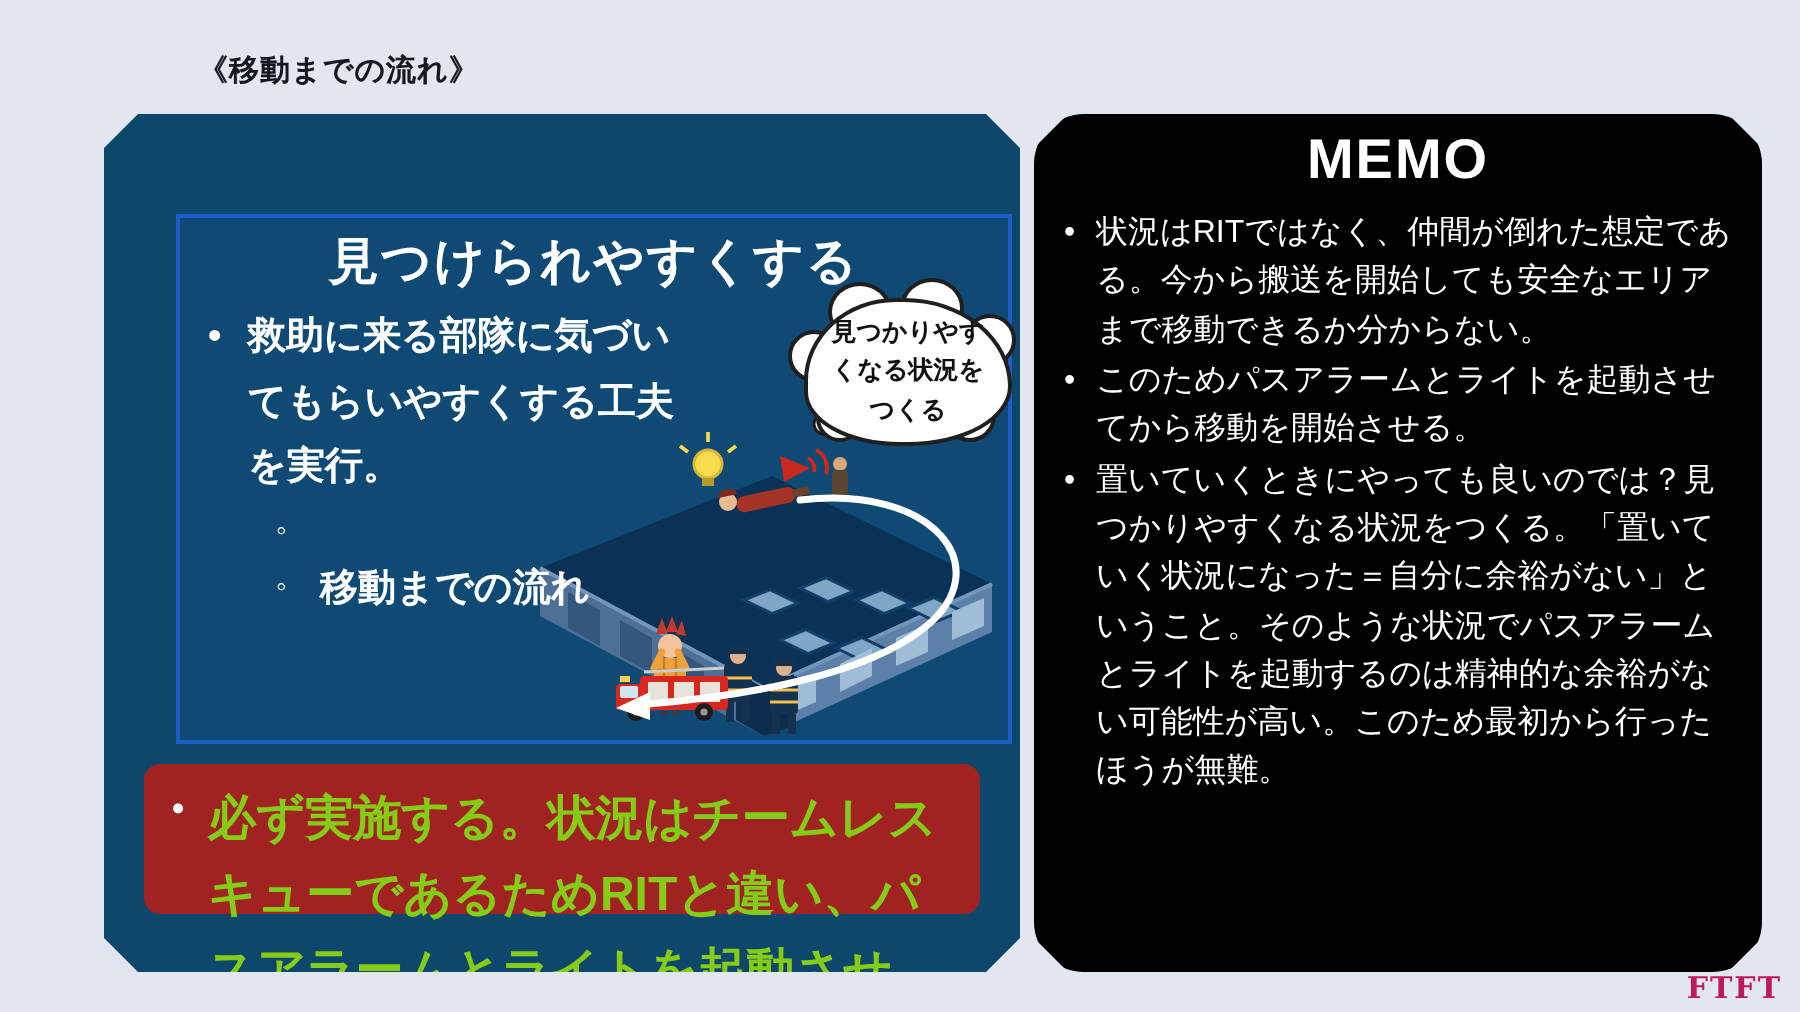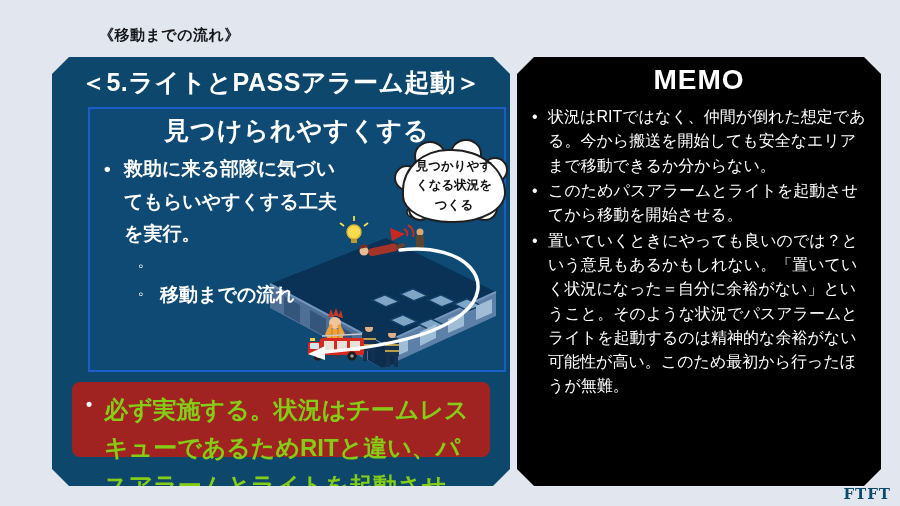--- a/index.html
+++ b/index.html
@@ -37,38 +37,37 @@
   .cloud .cloud-text{position:absolute;inset:0;display:flex;align-items:center;justify-content:center;text-align:center;
     color:#111;font-size:12.5px;font-weight:700;line-height:1.55;padding:4px 8px;z-index:2;}
 
   .alert-box{position:absolute;left:20px;top:325px;width:418px;height:75px;background:var(--alert-red);border-radius:8px;
     padding:9px 14px;display:flex;}
   .alert-box .mk{color:#fff;font-size:17.5px;font-weight:700;width:18px;flex:0 0 18px;line-height:1.58;}
   .alert-box .alert-text{color:#84cc16;font-size:24px;font-weight:600;line-height:1.58;}
 
   
   .memo-panel{position:absolute;left:517px;top:57px;width:364px;height:429px;background:var(--memo-black);
-    clip-path:polygon(17px 0,calc(100% - 17px) 0,100% 17px,100% calc(100% - 17px),calc(100% - 17px) 100%,17px 100%,0 calc(100% - 17px),0 17px);}
+    clip-path:polygon(17px 0,calc(100% - 17px) 0,100% 17px,100% calc(100% - 17px),calc(100% - 17px) 100%,17px 100%,0 calc(100% - 17px),0 17px);border-radius:25px;}
   .memo-title{margin-top:7px;text-align:center;color:#fff;font-size:28px;font-weight:700;letter-spacing:1px;}
   .memo-list{list-style:none;margin-top:9px;padding:0 13px 0 15px;}
   .memo-list li{display:flex;color:#fff;font-size:16px;font-weight:500;line-height:1.52;margin-bottom:1px;}
   .memo-list .mk{width:16px;flex:0 0 16px;}
 
   .watermark{position:absolute;right:9px;bottom:3px;font-family:"DejaVu Serif",serif;font-size:15px;font-weight:700;
-    color:#0c4a6e;letter-spacing:1px;}
+    color:#be185d;letter-spacing:1px;}
 </style>
 </head>
 <body>
 
 <div class="canvas">
 
   <div class="page-header">《移動までの流れ》</div>
 
   <div class="left-panel">
-    <div class="left-title">＜5.ライトとPASSアラーム起動＞</div>
 
     <div class="inner-box">
       <div class="inner-heading">見つけられやすくする</div>
 
       <ul class="main-bullets">
         <li>
           <span class="mk">•</span>
           <span>救助に来る部隊に気づいてもらいやすくする工夫を実行。</span>
         </li>
       </ul>
@@ -220,19 +219,19 @@
       <li>
         <span class="mk">•</span>
         <span>状況はRITではなく、仲間が倒れた想定である。今から搬送を開始しても安全なエリアまで移動できるか分からない。</span>
       </li>
       <li>
         <span class="mk">•</span>
         <span>このためパスアラームとライトを起動させてから移動を開始させる。</span>
       </li>
       <li>
         <span class="mk">•</span>
-        <span>置いていくときにやっても良いのでは？という意見もあるかもしれない。「置いていく状況になった＝自分に余裕がない」ということ。そのような状況でパスアラームとライトを起動するのは精神的な余裕がない可能性が高い。このため最初から行ったほうが無難。</span>
+        <span>置いていくときにやっても良いのでは？見つかりやすくなる状況をつくる。「置いていく状況になった＝自分に余裕がない」ということ。そのような状況でパスアラームとライトを起動するのは精神的な余裕がない可能性が高い。このため最初から行ったほうが無難。</span>
       </li>
     </ul>
   </div>
 
   <div class="watermark">FTFT</div>
 </div>
 
 </body></html>

